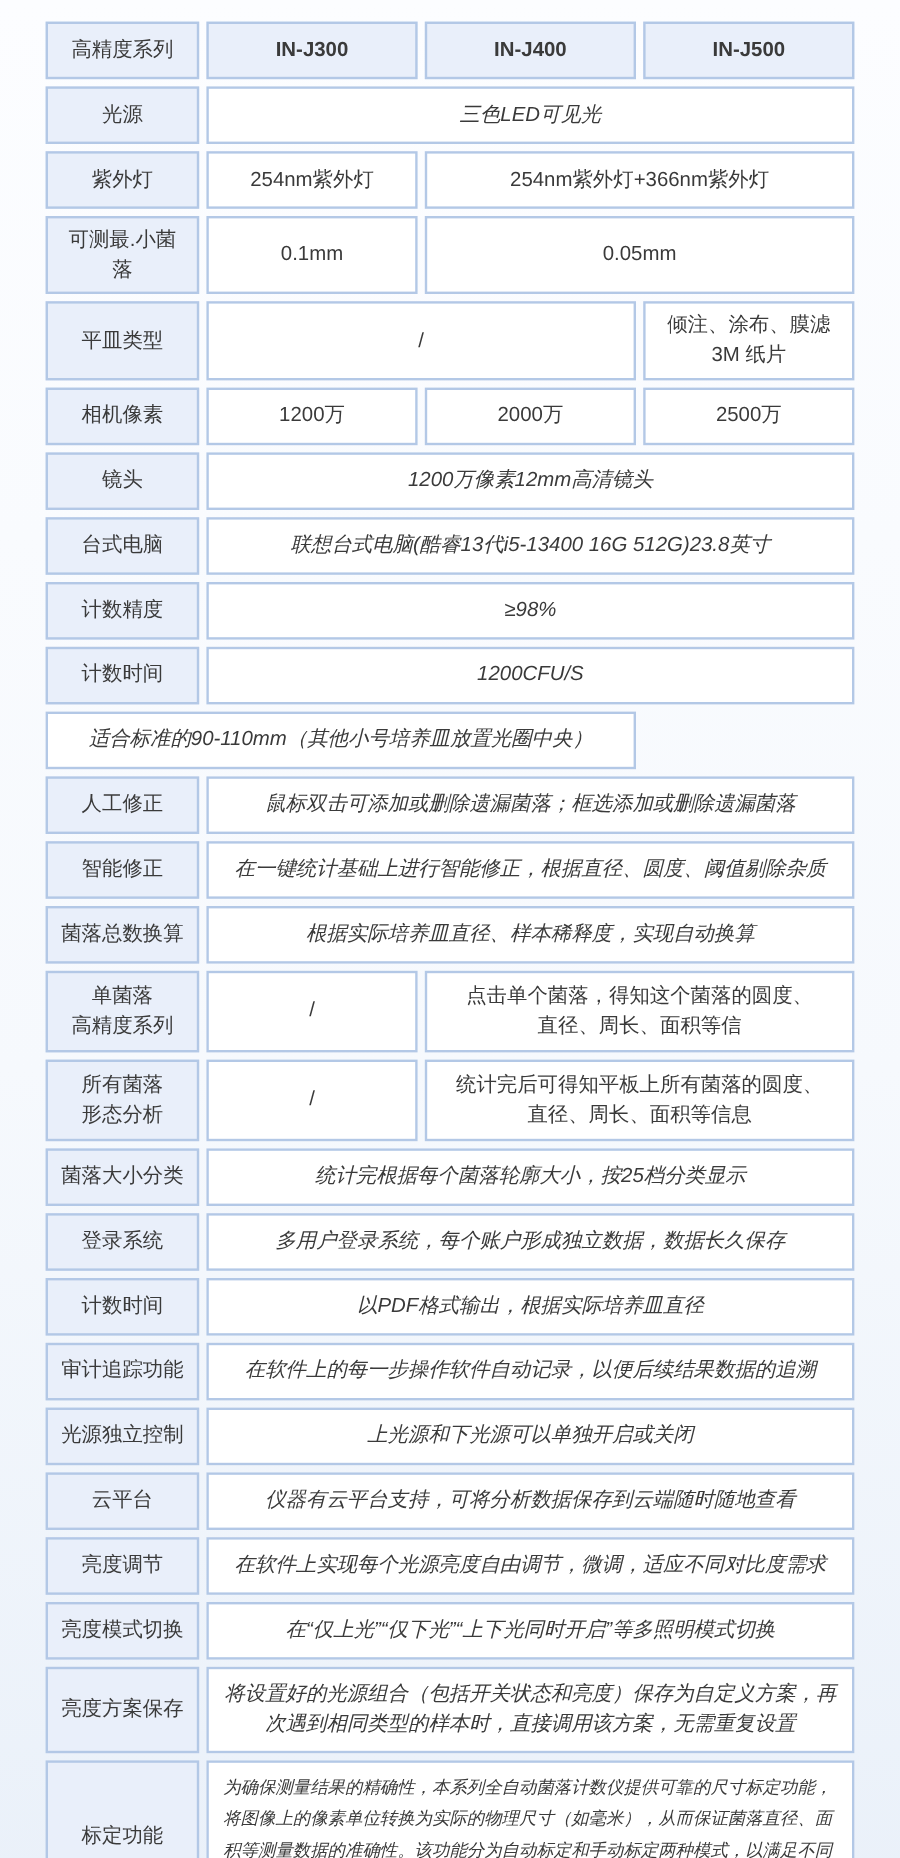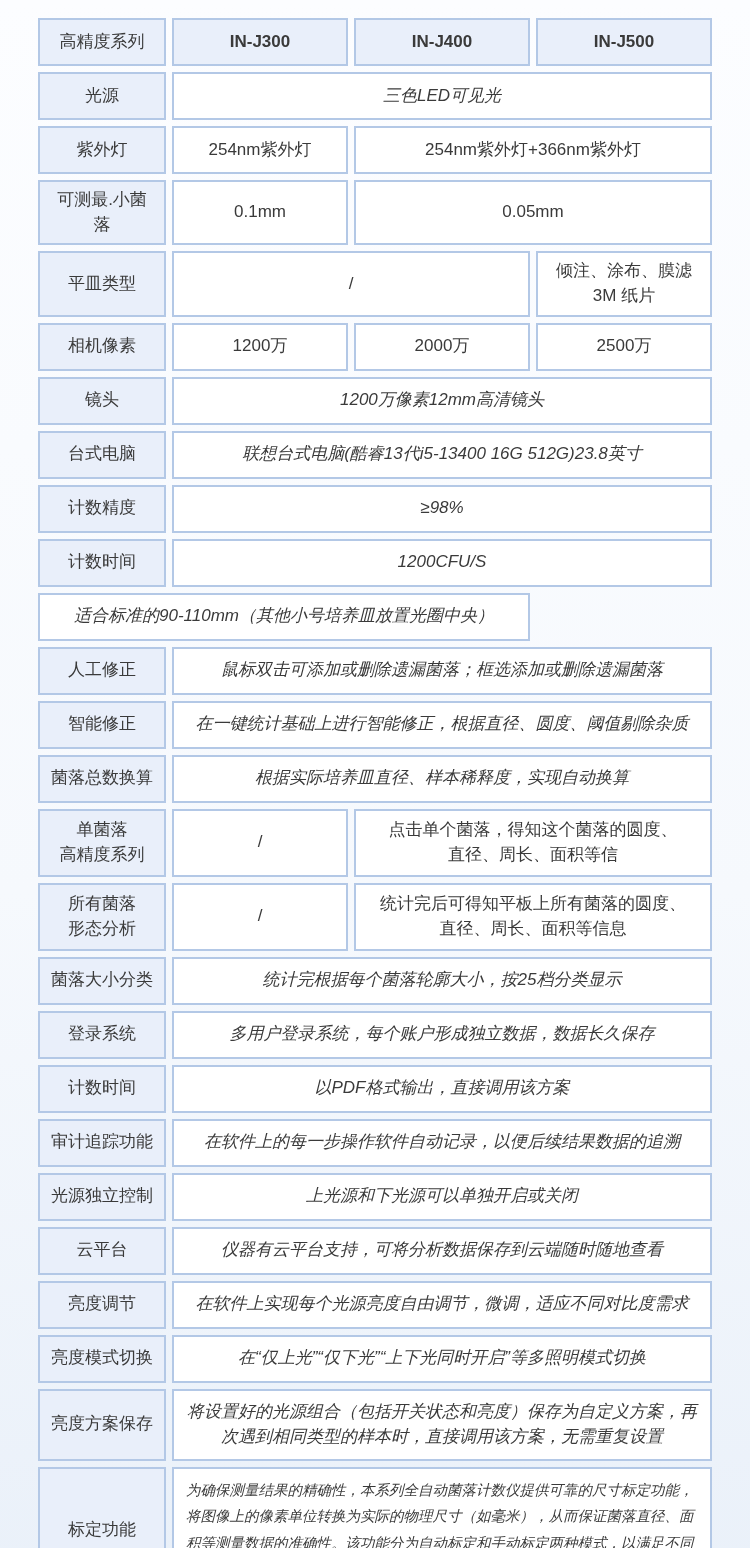--- a/index.html
+++ b/index.html
@@ -158,21 +158,21 @@
     <div class="cell s3">统计完根据每个菌落轮廓大小，按25档分类显示</div>
   </div>
 
   <div class="row">
     <div class="cell label">登录系统</div>
     <div class="cell s3">多用户登录系统，每个账户形成独立数据，数据长久保存</div>
   </div>
 
   <div class="row">
     <div class="cell label">计数时间</div>
-    <div class="cell s3">以PDF格式输出，直接调用该方案</div>
+    <div class="cell s3">以PDF格式输出，根据实际培养皿直径</div>
   </div>
 
   <div class="row">
     <div class="cell label">审计追踪功能</div>
     <div class="cell s3">在软件上的每一步操作软件自动记录，以便后续结果数据的追溯</div>
   </div>
 
   <div class="row">
     <div class="cell label">光源独立控制</div>
     <div class="cell s3">上光源和下光源可以单独开启或关闭</div>

